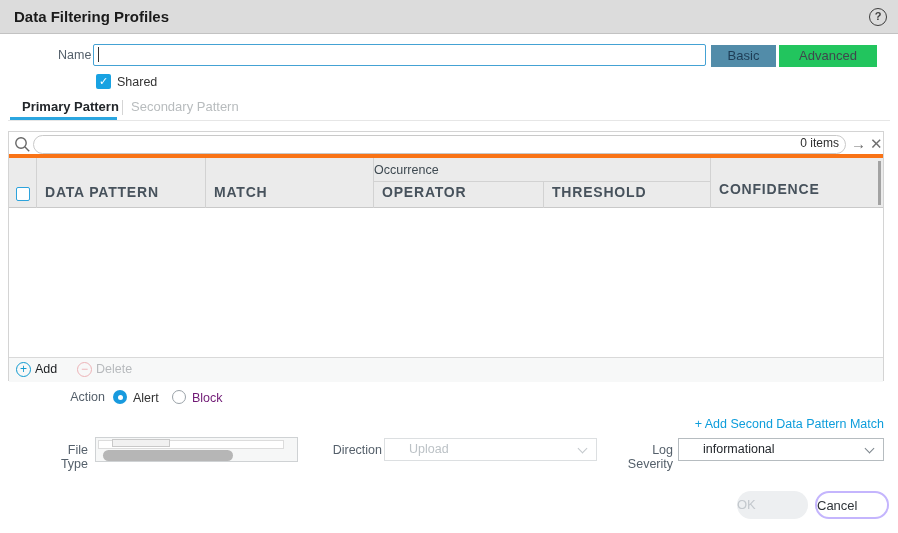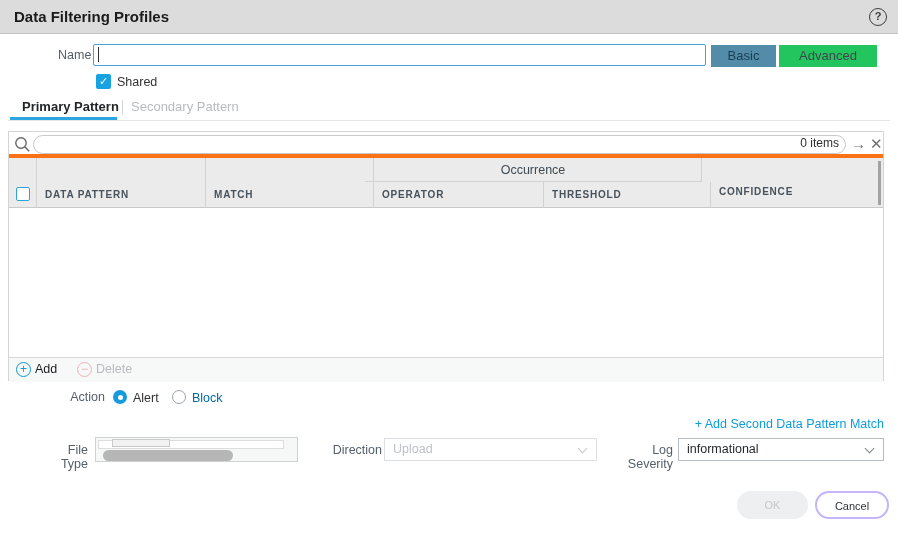--- a/index.html
+++ b/index.html
@@ -38,25 +38,25 @@
   .searchrow { position:absolute; left:0; top:0; width:100%; height:26px; background:#fff; border-bottom:4px solid #f97316; }
   .mag { position:absolute; left:5px; top:4px; }
   .searchpill { position:absolute; left:24px; top:3px; width:813px; height:19px; border:1px solid #c9c9c9; border-radius:10px; font-size:12px; padding:0 70px 0 10px; outline:none; background:#fff; }
   .items-count { position:absolute; left:760px; top:4px; width:70px; text-align:right; font-size:12px; color:#2e2e2e; }
   .icon-btn { position:absolute; top:2px; font-size:15px; color:#6f6f6f; cursor:pointer; line-height:20px; }
   .arrow-ic { left:842px; }
   .close-ic { left:861px; }
 
   .thead { position:absolute; left:0; top:26px; width:100%; height:50px; background:#ebebeb; border-bottom:1px solid #c9c9c9; }
   .hc { position:absolute; border-right:1px solid #d2d2d2; }
-  .hc-label { position:absolute; left:8px; bottom:8px; font-size:10px; font-weight:bold; letter-spacing:0.8px; color:#47525c; white-space:nowrap; }
+  .hc-label { position:absolute; left:8px; bottom:8px; font-size:14px; font-weight:bold; letter-spacing:0.8px; color:#47525c; white-space:nowrap; }
   .h-cb { left:0; top:0; width:28px; height:50px; }
   .h-dp { left:28px; top:0; width:169px; height:50px; }
   .h-match { left:197px; top:0; width:168px; height:50px; }
-  .h-occ { left:356px; top:0; width:337px; height:24px; border-bottom:1px solid #d2d2d2; text-align:center; font-size:12.5px; color:#3f4a52; line-height:24px; }
+  .h-occ { left:365px; top:0; width:337px; height:24px; border-bottom:1px solid #d2d2d2; font-size:12.5px; color:#3f4a52; line-height:24px; }
   .h-op { left:365px; top:24px; width:170px; height:26px; }
   .h-th { left:535px; top:24px; width:167px; height:26px; }
   .h-conf { left:702px; top:0; width:172px; height:47px; border-right:none; }
   .hdr-checkbox { position:absolute; left:7px; bottom:7px; width:14px; height:14px; border:1.5px solid #2da3dc; border-radius:2px; background:#fff; cursor:pointer; }
   .scroll-thumb { position:absolute; left:869px; top:3px; width:3px; height:44px; background:#a2a2a2; }
 
   .tbody { position:absolute; left:0; top:76px; width:100%; height:149px; background:#fff; }
 
   .tfoot { position:absolute; left:0; top:225px; width:100%; height:25px; background:#f7f8f8; border-top:1px solid #d9d9d9; }
   .circle-ic { display:inline-block; width:15px; height:15px; border-radius:50%; text-align:center; line-height:13px; font-size:12px; vertical-align:middle; }
@@ -65,42 +65,42 @@
   .del-btn { position:absolute; left:68px; top:4px; cursor:default; font-size:12.5px; color:#b7babd; }
   .del-ic { border:1.2px solid #edb3b7; color:#edb3b7; margin-right:4px; }
 
   
   .action-label { left:40px; top:390px; width:65px; text-align:right; }
   .radio { width:14px; height:14px; border-radius:50%; cursor:pointer; }
   .radio-on { left:113px; top:390px; background:#189ade; }
   .radio-on::after { content:""; position:absolute; left:4.5px; top:4.5px; width:5px; height:5px; border-radius:50%; background:#fff; }
   .alert-label { left:133px; top:391px; font-size:12.5px; color:#333; }
   .radio-off { left:172px; top:390px; background:#fff; border:1px solid #9aa2a8; }
-  .block-label { left:192px; top:391px; font-size:12.5px; color:#0369a1; }
+  .block-label { left:192px; top:391px; font-size:12.5px; color:#701a75; }
 
   
   .add-link { right:14px; top:417px; font-size:12.5px; color:#0d9ddb; cursor:pointer; }
 
   
   .ft-label { left:40px; top:443px; width:48px; text-align:right; }
   .ft-widget { left:95px; top:437px; width:203px; height:25px; border:1px solid #cfd2d4; background:#f6f7f7; }
   .ft-white { position:absolute; left:2px; top:2px; width:186px; height:9px; background:#fff; border:1px solid #dcdcdc; }
   .ft-tab { position:absolute; left:16px; top:1px; width:58px; height:8px; background:#f1f1f1; border:1px solid #c9c9c9; }
   .ft-pill { position:absolute; left:7px; top:12px; width:130px; height:11px; background:#b6b6b6; border-radius:6px; }
 
   .dir-label { left:330px; top:443px; width:52px; text-align:right; }
-  .selectbox { height:23px; font-size:12.5px; line-height:21px; padding-left:8px; background:#fff; cursor:pointer; }
+  .selectbox { height:23px; font-size:12.5px; line-height:21px; padding-left:24px; background:#fff; cursor:pointer; }
   .dir-box { left:384px; top:438px; width:213px; border:1px solid #dcdfe1; color:#bcc2c6; }
   .sev-label { left:608px; top:443px; width:65px; text-align:right; }
   .sev-box { left:678px; top:438px; width:206px; border:1px solid #b6bcc0; color:#1f2328; }
   .chev { position:absolute; right:10px; top:6px; width:7px; height:7px; border-right:1.5px solid #c3c8cc; border-bottom:1.5px solid #c3c8cc; transform:rotate(45deg); }
   .chev-dark { border-color:#7c858c; }
 
   
-  .pillbtn { top:491px; height:28px; border-radius:14px; font-size:11px; text-align:center; line-height:28px; }
+  .pillbtn { top:491px; height:28px; border-radius:14px; font-size:13px; line-height:28px; }
   .ok-btn { left:737px; width:71px; background:#edeff1; color:#c3c8cd; cursor:default; }
   .cancel-btn { left:815px; width:74px; background:#fff; border:2px solid #c4b5fd; color:#2f3439; line-height:26px; cursor:pointer; }
 </style>
 </head>
 <body>
 
 <div class="abs titlebar"></div>
 <div class="abs title">Data Filtering Profiles</div>
 <div class="abs help">?</div>
 

